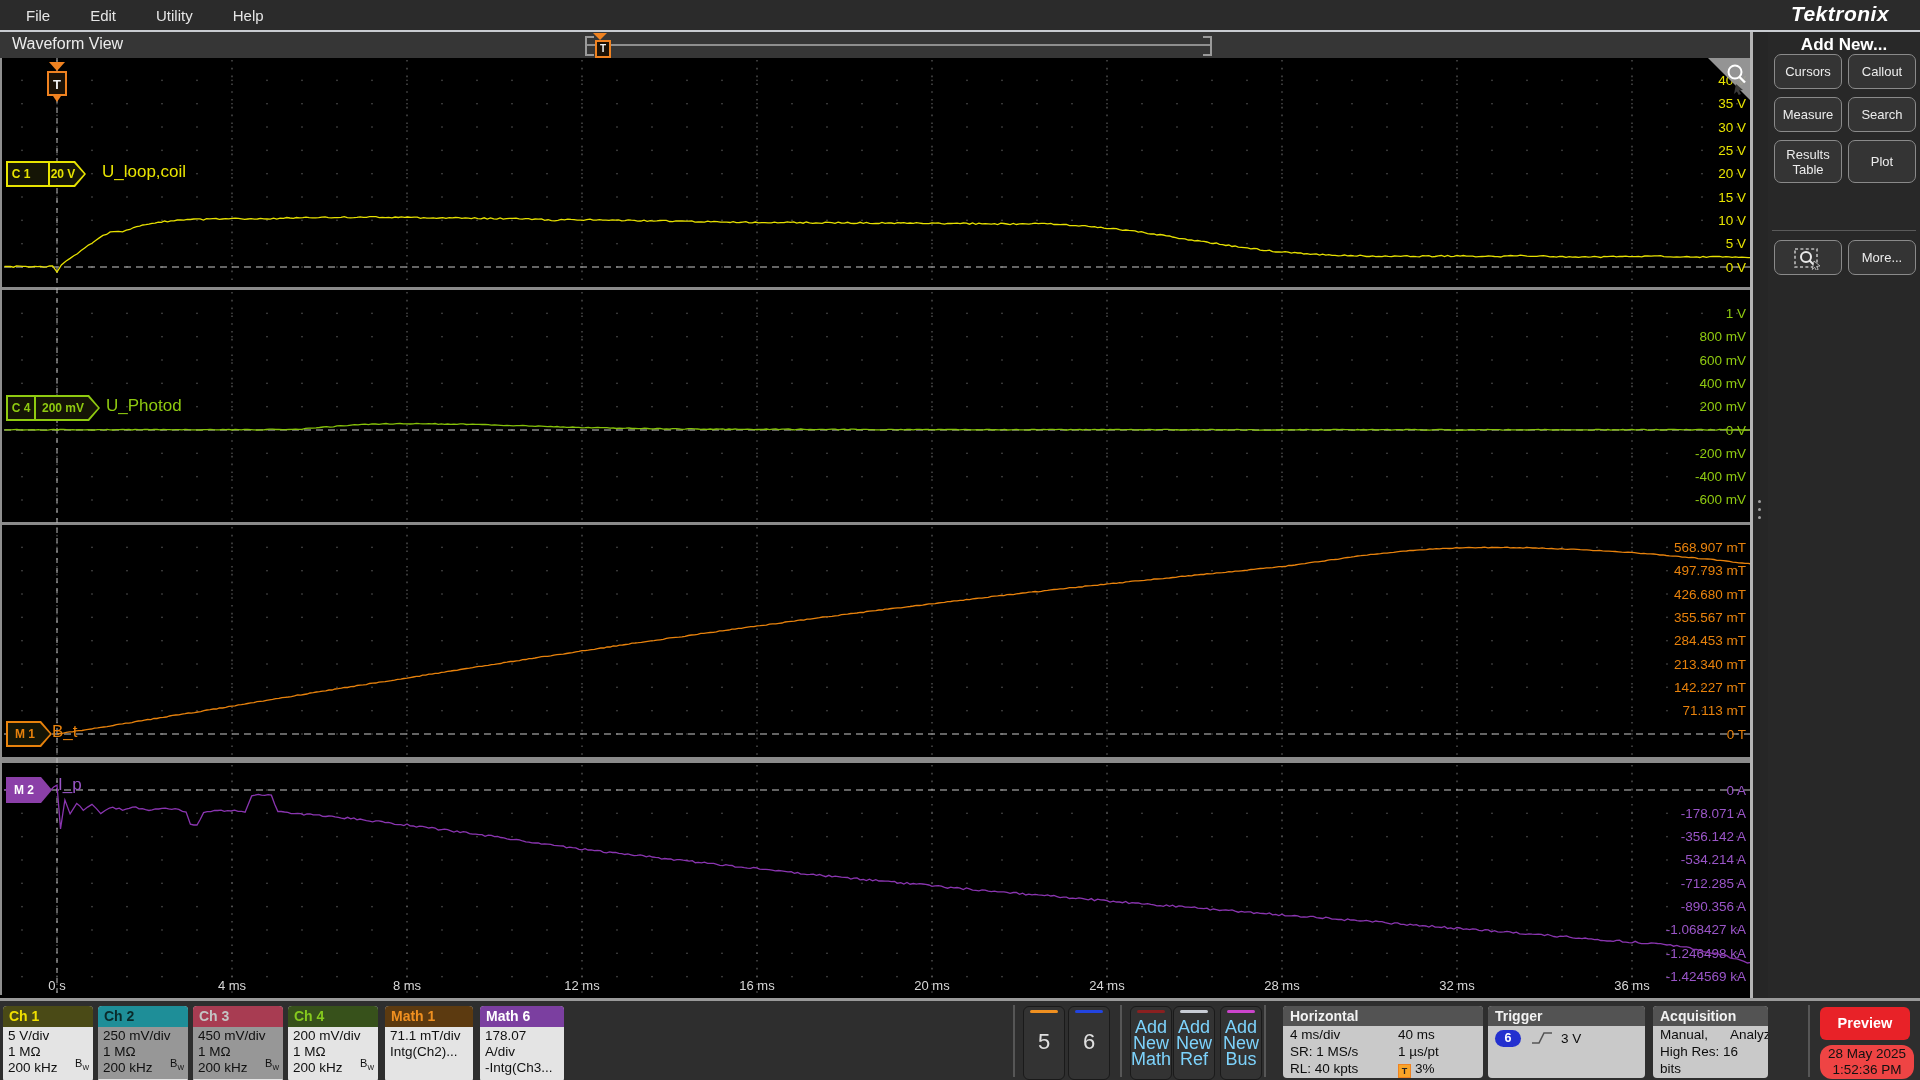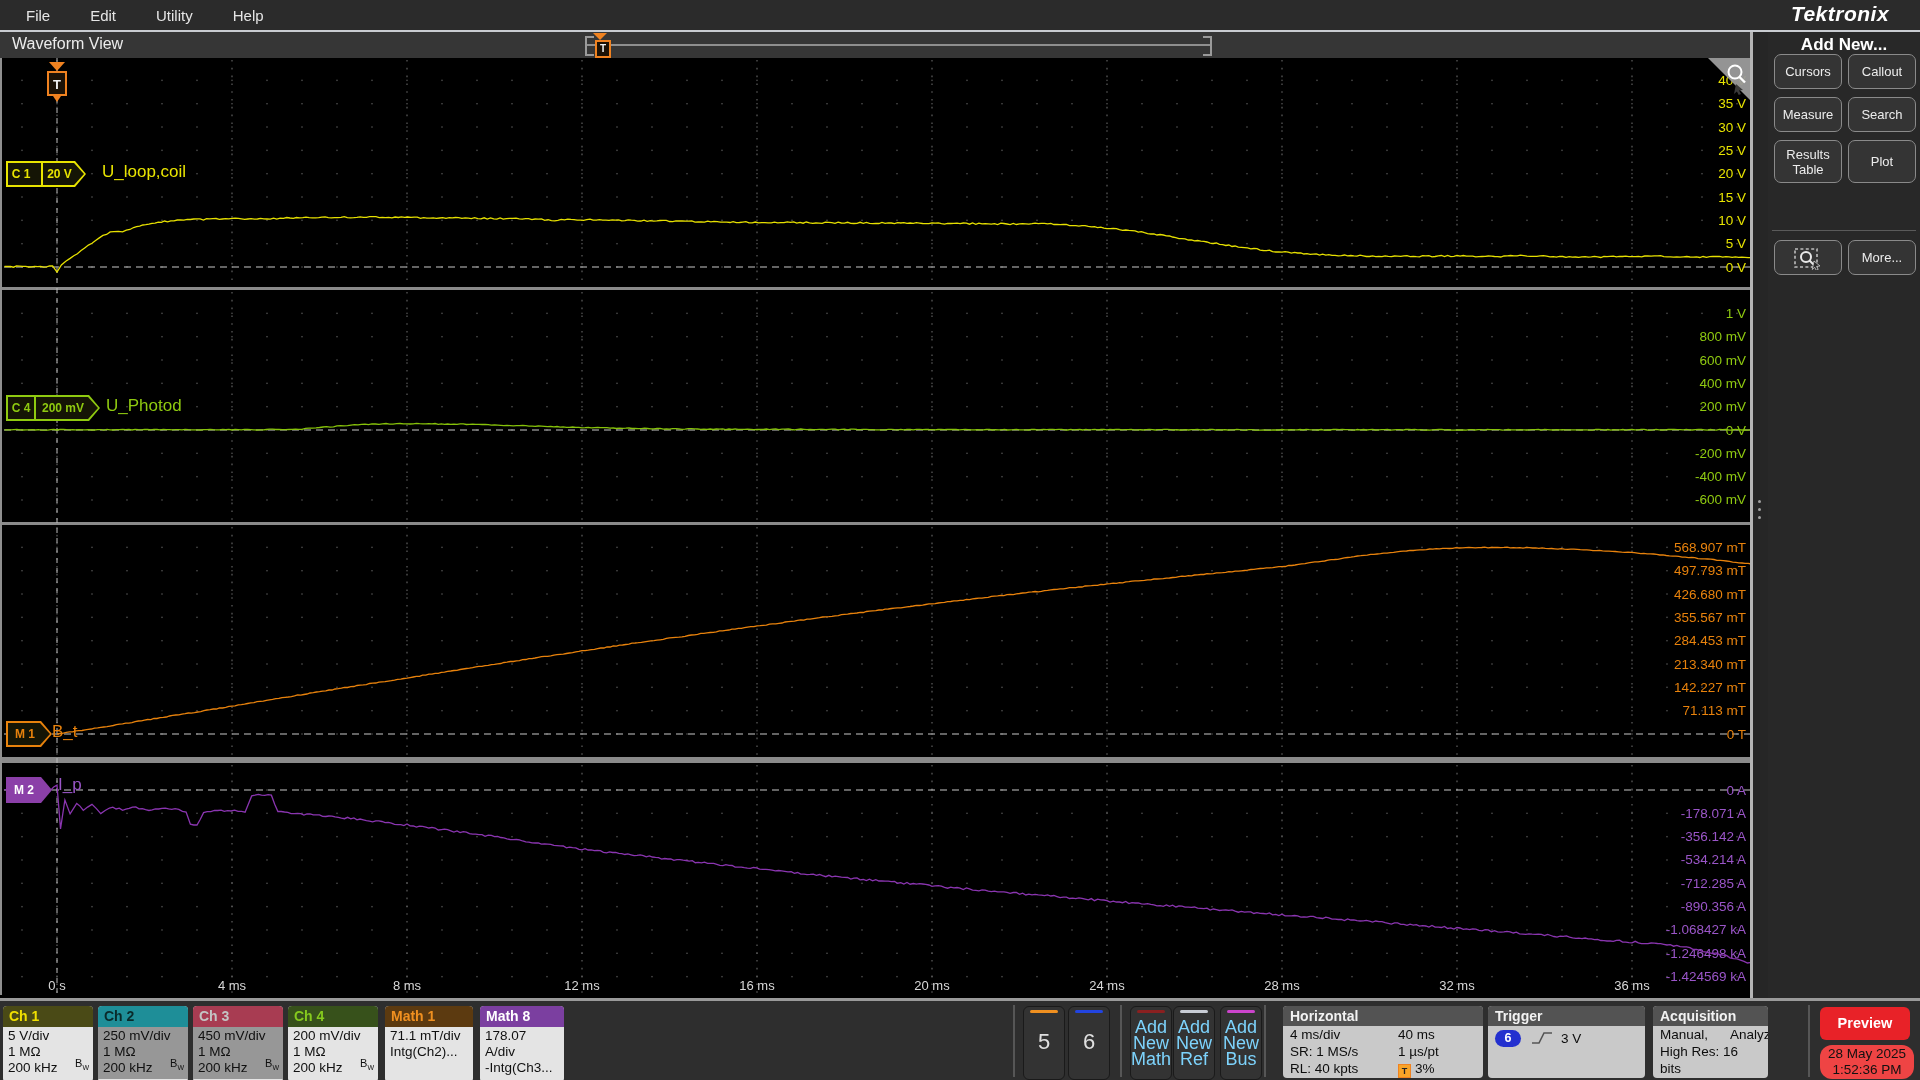--- a/index.html
+++ b/index.html
@@ -2038,21 +2038,21 @@
           <path d="M1706 0 L1750 0 L1750 44 Z" fill="#9a9a9a" opacity="0.96"></path>
           <circle cx="1733" cy="14" r="6.5" fill="none" stroke="#ffffff" stroke-width="2"></circle>
           <line x1="1737.5" y1="19" x2="1743" y2="24.5" stroke="#ffffff" stroke-width="2.4"></line>
           <path d="M1734 26 l7 6 -4 .5 2 3.5 -2.3 1 -1.8 -3.5 -2.9 2.5 z" fill="#3a3a3a"></path>
         </g>
       </svg>
     <div id="plot-overlays">
         <div class="chip" style="left: 4px; top: 103px; width: 80px;">
           <div class="outer" style="background: rgb(232, 228, 0);"></div>
           <div class="inner">
-            <div class="seg" style="color: rgb(232, 228, 0); flex: 0 0 26px; padding-right: 7px;">C 1</div>
+            <div class="seg" style="color: rgb(232, 228, 0); flex: 0 0 26px; padding-right: 14px;">C 1</div>
             <div class="divider" style="background: rgb(232, 228, 0);"></div>
             <div class="seg" style="color: rgb(232, 228, 0); flex: 1 1 auto; padding-right: 8px;">20 V</div>
           </div>
         </div>
         <div class="wave-label" style="left: 100px; top: 104px; color: rgb(232, 228, 0);">U_loop,coil</div>
         <div class="chip" style="left: 4px; top: 337px; width: 94px;">
           <div class="outer" style="background: rgb(143, 202, 16);"></div>
           <div class="inner">
             <div class="seg" style="color: rgb(143, 202, 16); flex: 0 0 26px; padding-right: 0px;">C 4</div>
             <div class="divider" style="background: rgb(143, 202, 16);"></div>
@@ -2150,21 +2150,21 @@
         </div>
       </div>
       <div class="ch-badge" style="left: 385px; width: 88px;">
         <div class="hd" style="background: rgb(92, 58, 16); color: rgb(240, 144, 32);">Math 1</div>
         <div class="bd">
           <div>71.1 mT/div</div>
           <div>Intg(Ch2)...</div>
         </div>
       </div>
       <div class="ch-badge" style="left: 480px; width: 84px;">
-        <div class="hd" style="background: rgb(123, 63, 160); color: rgb(255, 255, 255);">Math 8</div>
+        <div class="hd" style="background: rgb(123, 63, 160); color: rgb(255, 255, 255);">Math 6</div>
         <div class="bd">
           <div>178.07 A/div</div>
           <div>-Intg(Ch3...</div>
         </div>
       </div>
       <div class="sq-btn" style="left: 1023px;">
         <div class="stripe" style="background: rgb(240, 144, 32);"></div>
         <div class="num">5</div>
       </div>
       <div class="sq-btn" style="left: 1068px;">

